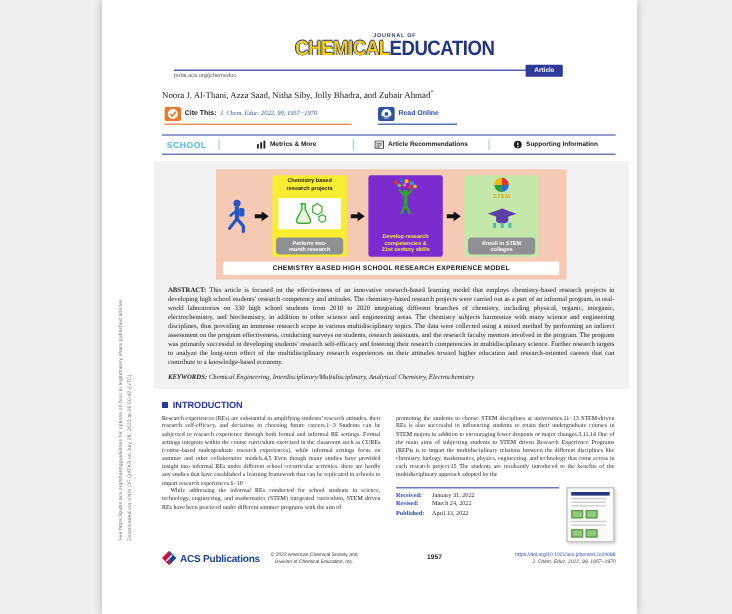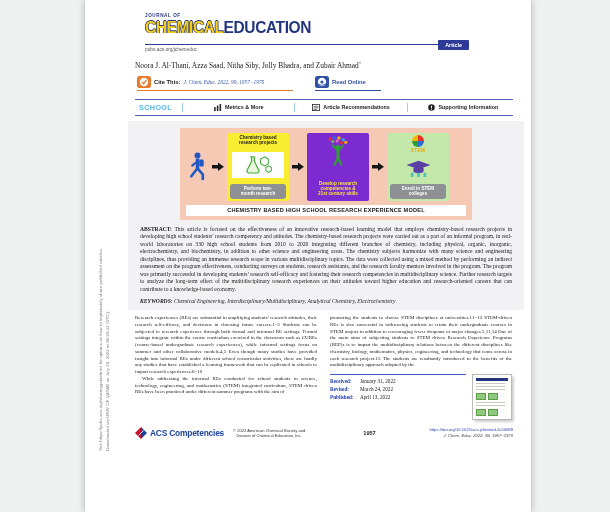--- a/index.html
+++ b/index.html
@@ -7,21 +7,21 @@
   body { background:#eff0f0; position:relative; font-family:"Liberation Serif", serif; color:#1a1a1a; }
   .page { position:absolute; left:85px; top:0; width:446px; height:512px; background:#fff;
           box-shadow:0 0 7px rgba(0,0,0,.28); overflow:hidden; }
 
   
   .side-notice { position:absolute; left:13px; top:248px; display:flex; gap:2px; }
   .side-notice span { writing-mode:vertical-rl; transform:rotate(180deg); font:4.2px "Liberation Sans", sans-serif;
           color:#777; white-space:nowrap; letter-spacing:.15px; }
 
   
-  .logo-block { margin:13px 18px 0 60px; font-family:"Liberation Sans", sans-serif; }
+  .logo-block { margin:27px 18px 0 60px; font-family:"Liberation Sans", sans-serif;text-align:center; }
   .logo-small { font-size:4.6px; font-weight:bold; color:#23357c; letter-spacing:.6px; }
   .logo-main { font-size:15.5px; font-weight:bold; letter-spacing:-.4px; line-height:1.05; transform:scaleY(1.12); transform-origin:left top; }
   .logo-chem { color:#f4ce1b; text-shadow:-.7px 0 #23357c, .7px 0 #23357c, 0 -.7px #23357c, 0 .7px #23357c; }
   .logo-edu  { color:#23357c; }
 
   .rule-row { position:relative; margin:10px 0 0 60px; width:322px; border-top:1.6px solid #2e3a97; }
   .journal-url { font:4.8px "Liberation Sans", sans-serif; color:#555; margin-top:2px; }
   .article-badge { position:absolute; right:-2px; top:-5px; background:#2e3a97; color:#fff;
           font:bold 5.4px "Liberation Sans", sans-serif; padding:2px 7px; border-radius:1px; }
 
@@ -238,20 +238,24 @@
 colleges</div>
         </div>
       </div>
       <div class="fig-caption">CHEMISTRY BASED HIGH SCHOOL RESEARCH EXPERIENCE MODEL</div>
     </div>
 
     <p class="abstract"><b>ABSTRACT:</b><span> This article is focused on the effectiveness of an innovative research-based learning model that employs chemistry-based research projects in developing high school students’ research competency and attitudes. The chemistry-based research projects were carried out as a part of an informal program, in real-world laboratories on 330 high school students from 2010 to 2020 integrating different branches of chemistry, including physical, organic, inorganic, electrochemistry, and biochemistry, in addition to other science and engineering areas. The chemistry subjects harmonize with many science and engineering disciplines, thus providing an immense research scope in various multidisciplinary topics. The data were collected using a mixed method by performing an indirect assessment on the program effectiveness, conducting surveys on students, research assistants, and the research faculty mentors involved in the program. The program was primarily successful in developing students’ research self-efficacy and fostering their research competencies in multidisciplinary science. Further research targets to analyze the long-term effect of the multidisciplinary research experiences on their attitudes toward higher education and research-oriented careers that can contribute to a knowledge-based economy.</span></p>
     <p class="keywords"><b>KEYWORDS:</b><span> Chemical Engineering, Interdisciplinary/Multidisciplinary, Analytical Chemistry, Electrochemistry</span></p>
   </div>
 
+  <div class="intro-head">
+    <span class="sq"></span>
+    <span>INTRODUCTION</span>
+  </div>
 
   <div class="columns">
     <div class="col">
       <p>Research experiences (REs) are substantial in amplifying students’ research attitudes, their research self-efficacy, and decisions in choosing future careers.1−3 Students can be subjected to research experience through both formal and informal RE settings. Formal settings integrate within the course curriculum exercised in the classroom such as CUREs (course-based undergraduate research experiences), while informal settings focus on summer and other collaborative models.4,5 Even though many studies have provided insight into informal REs under different school cocurricular activities, there are hardly any studies that have established a learning framework that can be replicated in schools to impart research experiences.6−10</p>
       <p class="indent">While addressing the informal REs conducted for school students in science, technology, engineering, and mathematics (STEM) integrated curriculum, STEM driven REs have been practiced under different summer programs with the aim of</p>
     </div>
     <div class="col">
       <p>promoting the students to choose STEM disciplines at universities.11−13 STEM-driven REs is also successful in influencing students to retain their undergraduate courses in STEM majors in addition to encouraging fewer dropouts or major changes.3,11,14 One of the main aims of subjecting students to STEM driven Research Experience Programs (REP)s is to impart the multidisciplinary relations between the different disciplines like chemistry, biology, mathematics, physics, engineering, and technology that come across in each research project.15 The students are resultantly introduced to the benefits of the multidisciplinary approach adopted by the</p>
       <div class="bottom-row">
         <div class="received">
@@ -288,21 +292,21 @@
     </div>
   </div>
 
   <div class="footer">
     <div class="acs-logo">
       <svg width="12" height="12">
         <polygon points="6,0 6,12 0,6" fill="#c8102e"></polygon>
         <polygon points="6,0 12,6 6,12" fill="#1b4297"></polygon>
         <path d="M3.5 8.5 L8.5 3.5" stroke="#fff" stroke-width="1"></path>
       </svg>
-      <span class="acs-name">ACS Competencies</span>
+      <span class="acs-name">ACS Publications</span>
     </div>
     <div class="copyright">
       <div>© 2022 American Chemical Society and</div>
       <div>Division of Chemical Education, Inc.</div>
     </div>
     <div class="pageno">1957</div>
     <div class="doi-block">
       <div class="doi-link">https://doi.org/10.1021/acs.jchemed.2c00088</div>
       <div class="doi-cite">J. Chem. Educ. 2022, 99, 1957−1970</div>
     </div>

